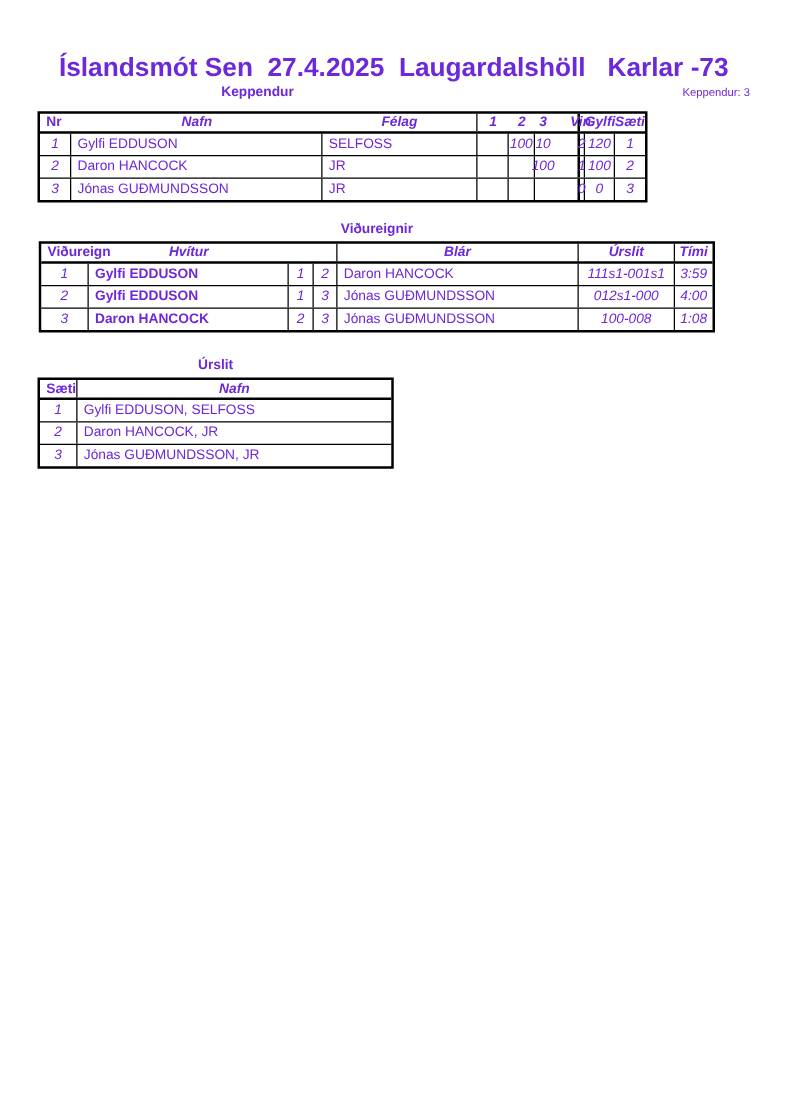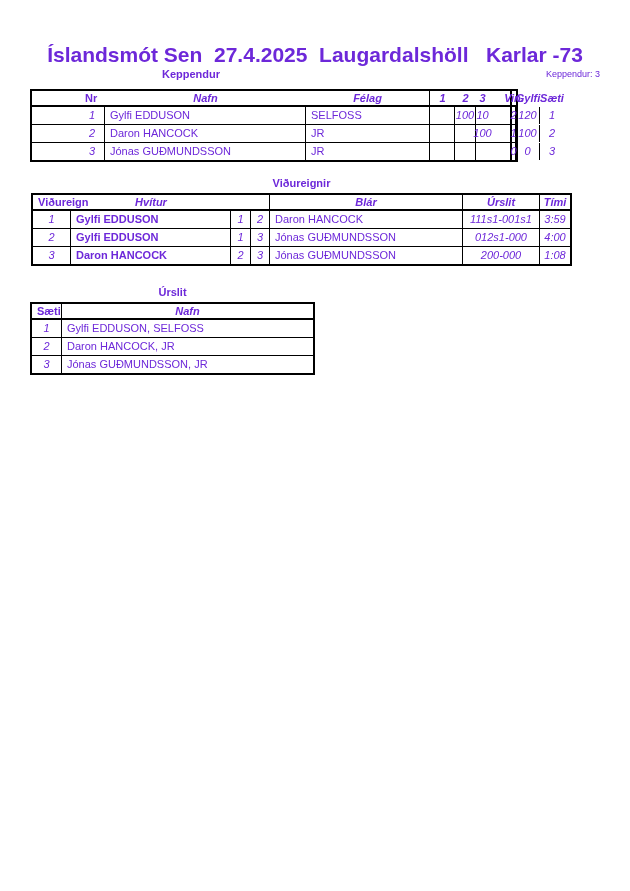--- a/index.html
+++ b/index.html
@@ -11,32 +11,32 @@
     overflow:hidden;
   }
   .title {
     position:absolute; top:43px; left:0; width:630px;
     text-align:center; font-size:21px; font-weight:bold;
     white-space:pre; letter-spacing:0px;
   }
   .section-label {
     position:absolute; font-size:11px; font-weight:bold; text-align:center;
   }
-  .lbl-keppendur { top:68px; left:15px; width:352px; }
+  .lbl-keppendur { top:68px; left:30px; width:352px; }
   .lbl-vidureignir { top:177px; left:31px; width:541px; }
   .lbl-urslit { top:286px; left:30px; width:285px; }
   .count-label {
     position:absolute; top:69px; right:30px; font-size:9px; text-align:right;
   }
   .tbl { position:absolute; border:2px solid #000; background:#fff; }
   .t1 { left:30px; top:89px; width:488px; }
   .t2 { left:31px; top:193px; width:541px; }
   .t3 { left:30px; top:302px; width:285px; }
   .row { display:grid; align-items:stretch; }
-  .t1 .row { grid-template-columns:25px 201px 124px 25px 21px 13px 27px 24px 24px;padding-left:48px; }
+  .t1 .row { grid-template-columns:25px 201px 124px 25px 21px 13px 27px 24px 24px; }
   .t2 .row { grid-template-columns:38px 160px 20px 19px 193px 77px 30px; }
   .t3 .row { grid-template-columns:30px 251px; }
   .hrow { height:16px; border-bottom:2px solid #000; font-weight:bold; }
   .drow { height:18px; border-bottom:1px solid #000; }
   .drow.last { height:17px; border-bottom:none; }
   .c {
     display:flex; align-items:center; font-size:11px; line-height:11px;
     border-right:1px solid #000; overflow:visible; white-space:nowrap;
   }
   .c.nb { border-right:none; }
@@ -132,21 +132,21 @@
       <div class="c lft">Jónas GUÐMUNDSSON</div>
       <div class="c ctr">012s1-000</div>
       <div class="c ctr nb">4:00</div>
     </div>
     <div class="row drow last">
       <div class="c ctr">3</div>
       <div class="c lft bold">Daron HANCOCK</div>
       <div class="c ctr">2</div>
       <div class="c ctr">3</div>
       <div class="c lft">Jónas GUÐMUNDSSON</div>
-      <div class="c ctr">200-000</div>
+      <div class="c ctr">100-008</div>
       <div class="c ctr nb">1:08</div>
     </div>
   </div>
 
   <div class="section-label lbl-urslit">Úrslit</div>
 
   <div class="tbl t3">
     <div class="row hrow">
       <div class="c lft">Sæti</div>
       <div class="c ctr nb">Nafn</div>

